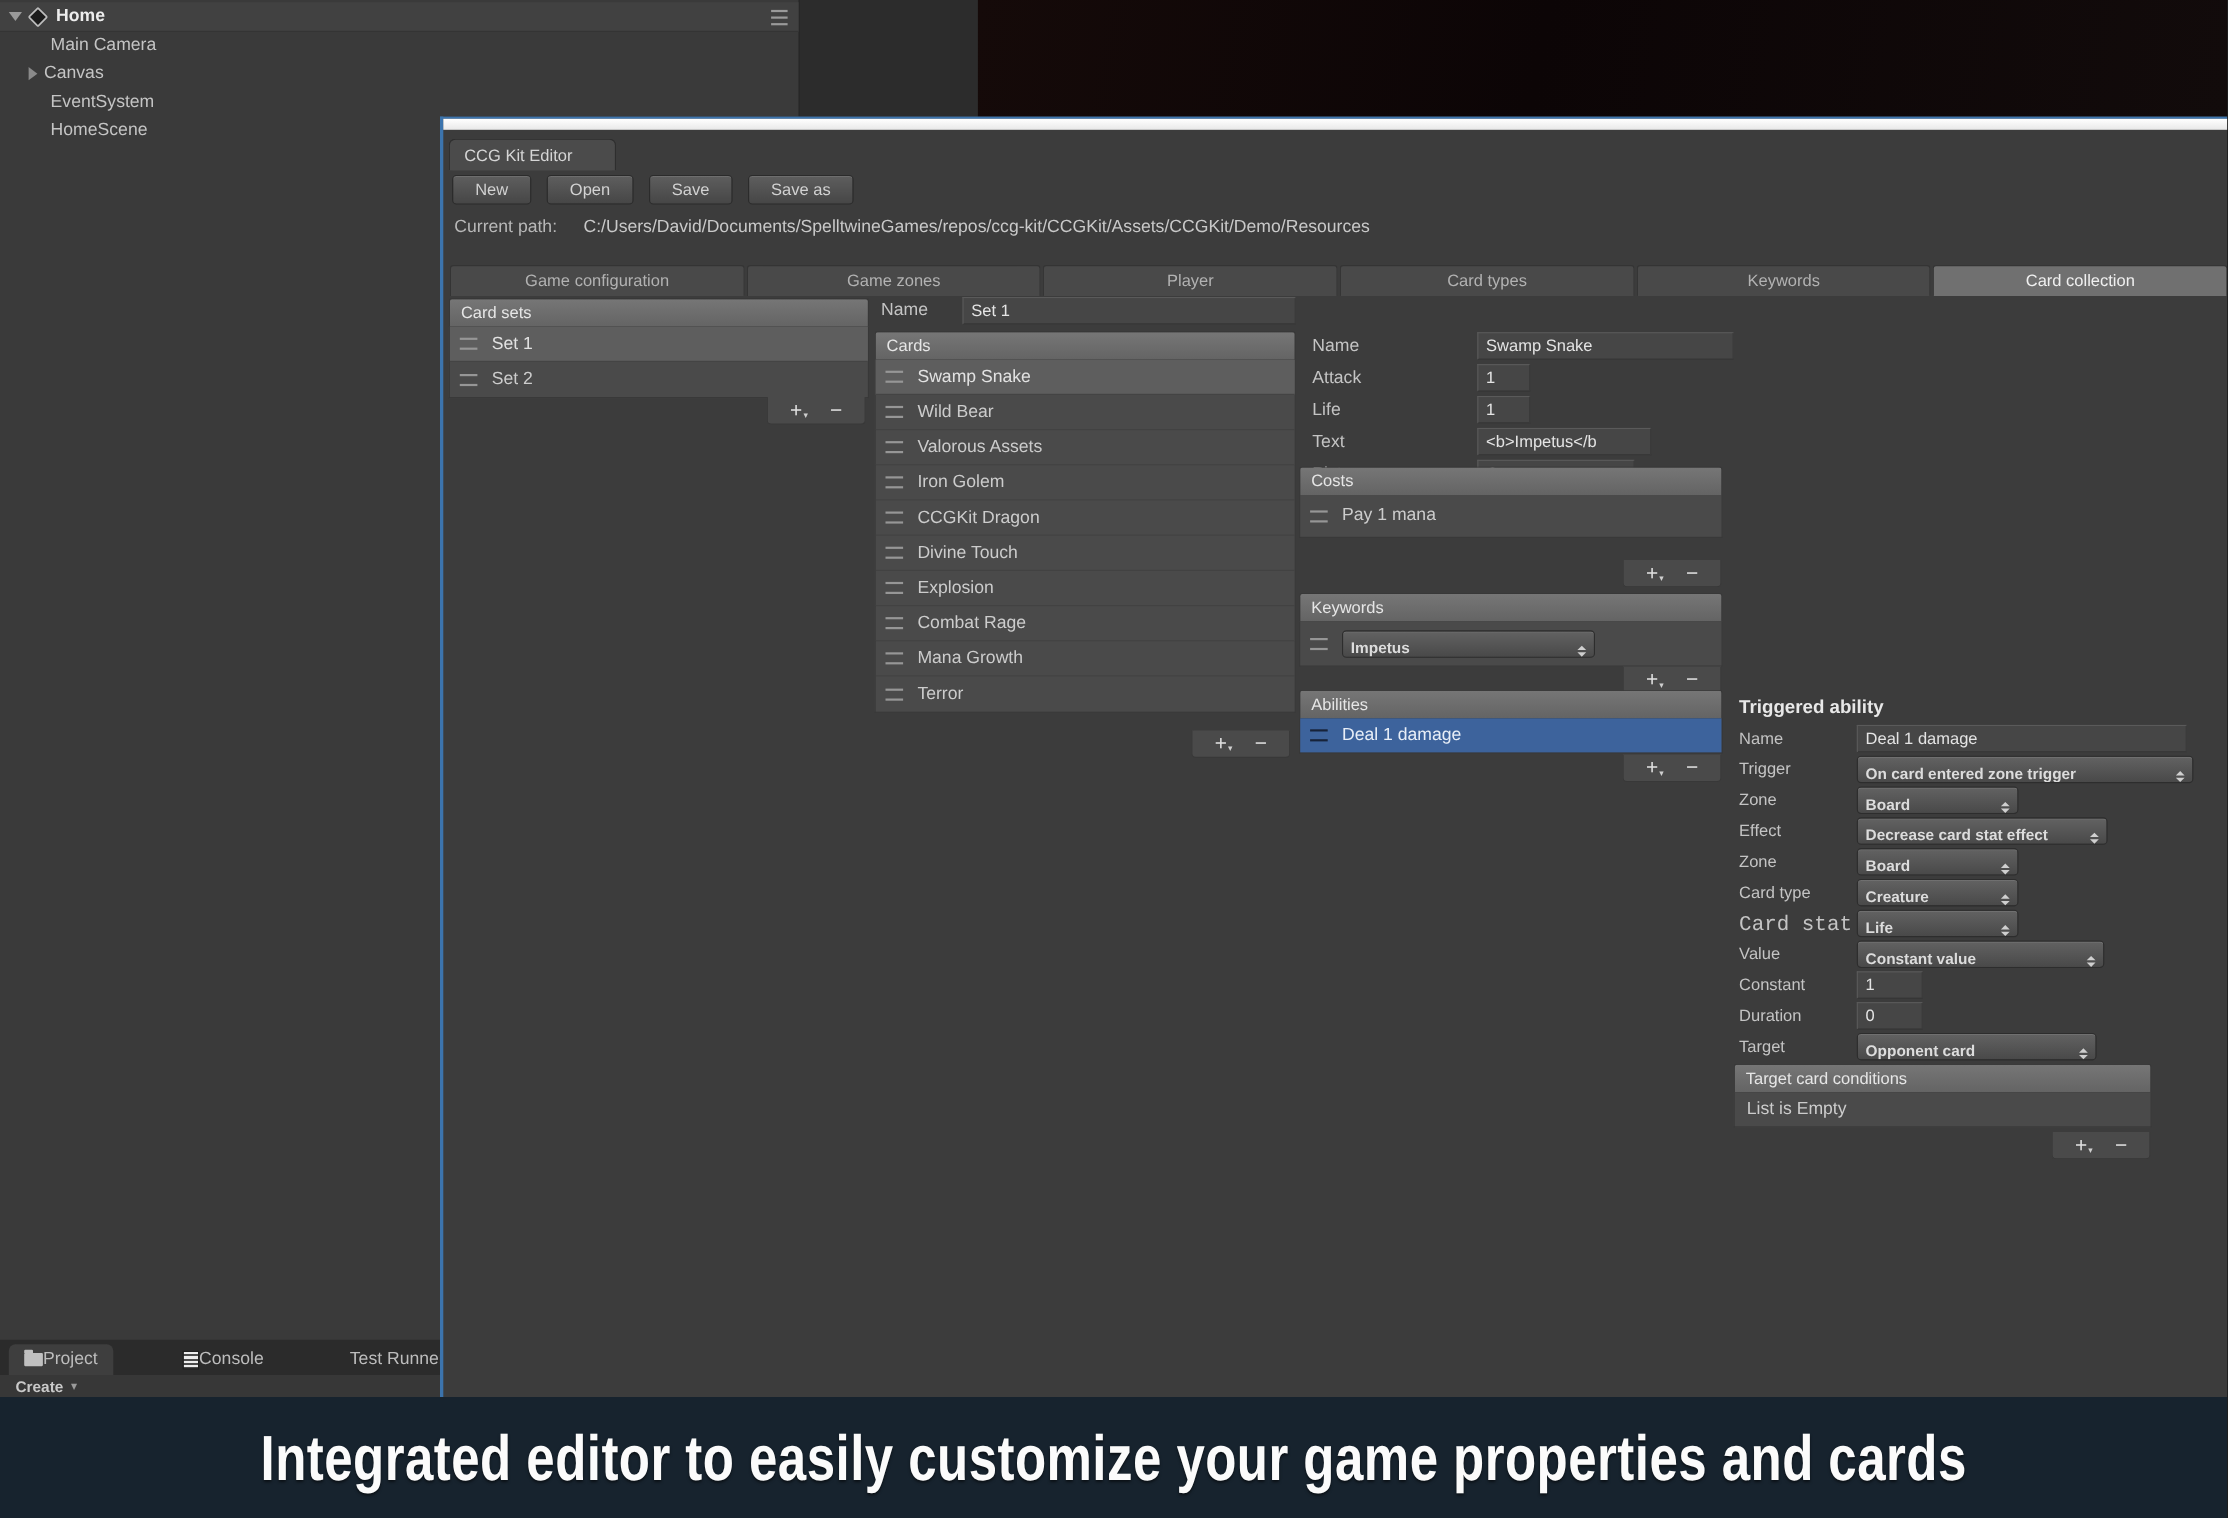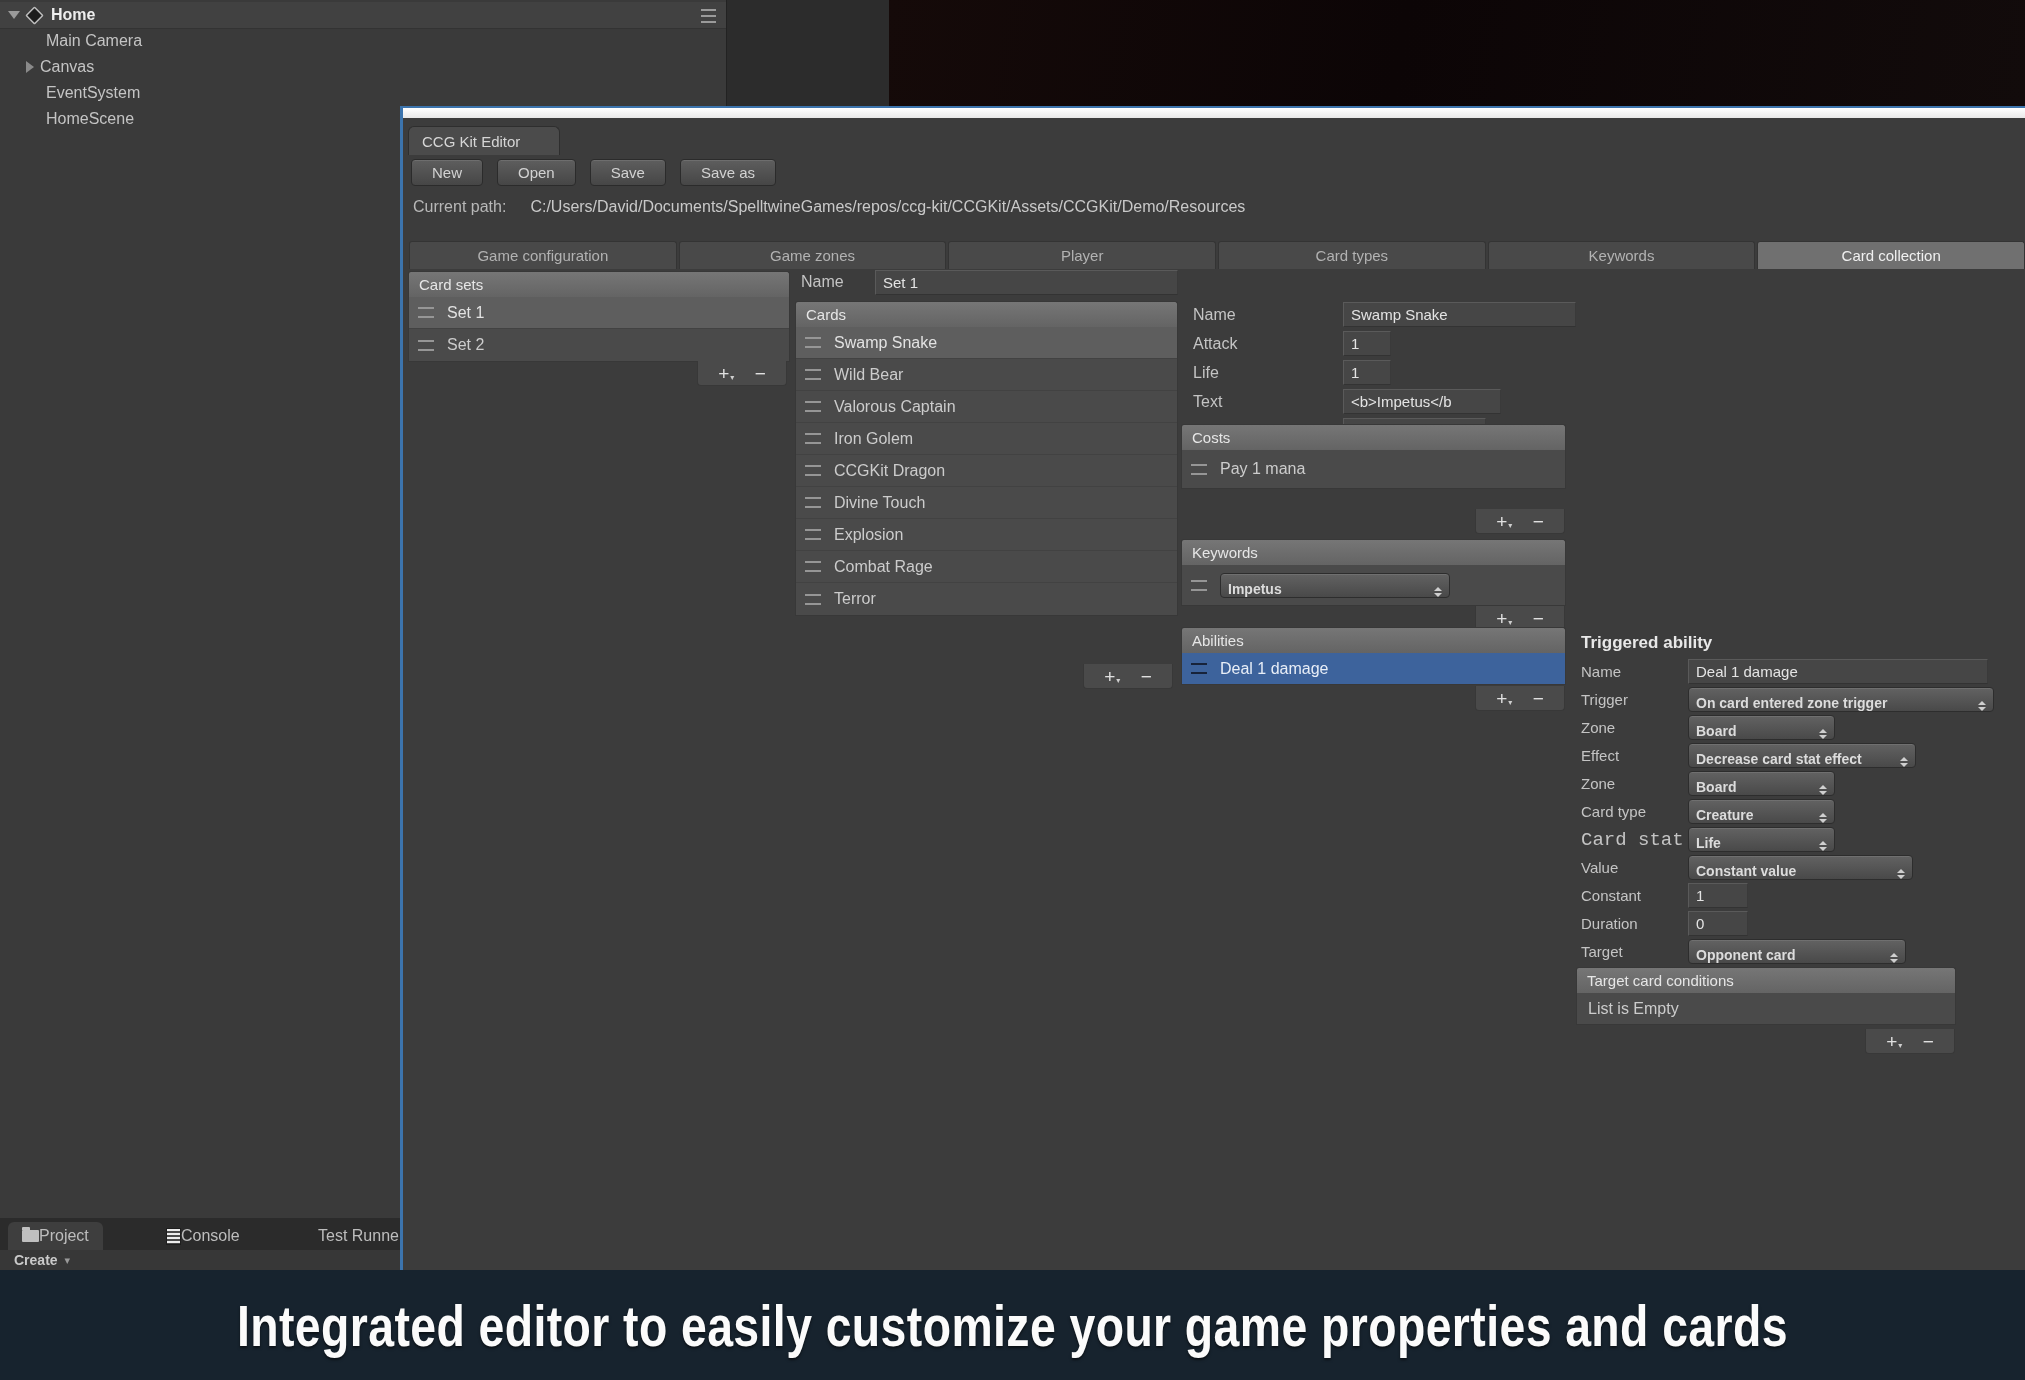--- a/index.html
+++ b/index.html
@@ -180,41 +180,45 @@
         <div class="urow sel">
             <span class="uhandle"></span>
             <span>Swamp Snake</span>
           </div>
         <div class="urow">
             <span class="uhandle"></span>
             <span>Wild Bear</span>
           </div>
         <div class="urow">
             <span class="uhandle"></span>
-            <span>Valorous Captain</span>
+            <span>Valorous Assets</span>
           </div>
         <div class="urow">
             <span class="uhandle"></span>
             <span>Iron Golem</span>
           </div>
         <div class="urow">
             <span class="uhandle"></span>
             <span>CCGKit Dragon</span>
           </div>
         <div class="urow">
             <span class="uhandle"></span>
             <span>Divine Touch</span>
           </div>
         <div class="urow">
             <span class="uhandle"></span>
             <span>Explosion</span>
           </div>
         <div class="urow">
             <span class="uhandle"></span>
             <span>Combat Rage</span>
+          </div>
+        <div class="urow">
+            <span class="uhandle"></span>
+            <span>Mana Growth</span>
           </div>
         <div class="urow">
             <span class="uhandle"></span>
             <span>Terror</span>
           </div>
       </div>
     </div>
     <div class="ufooter" style="left:680px; top:556px;">
       <span class="fbtn">
           <span>+</span>

